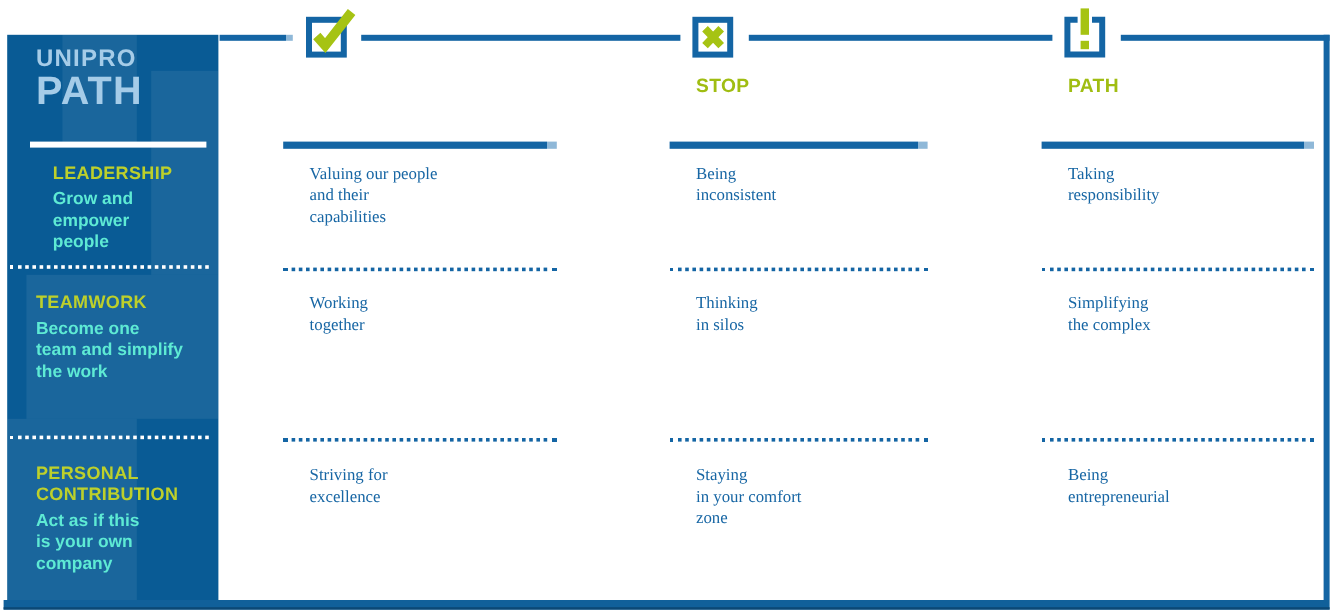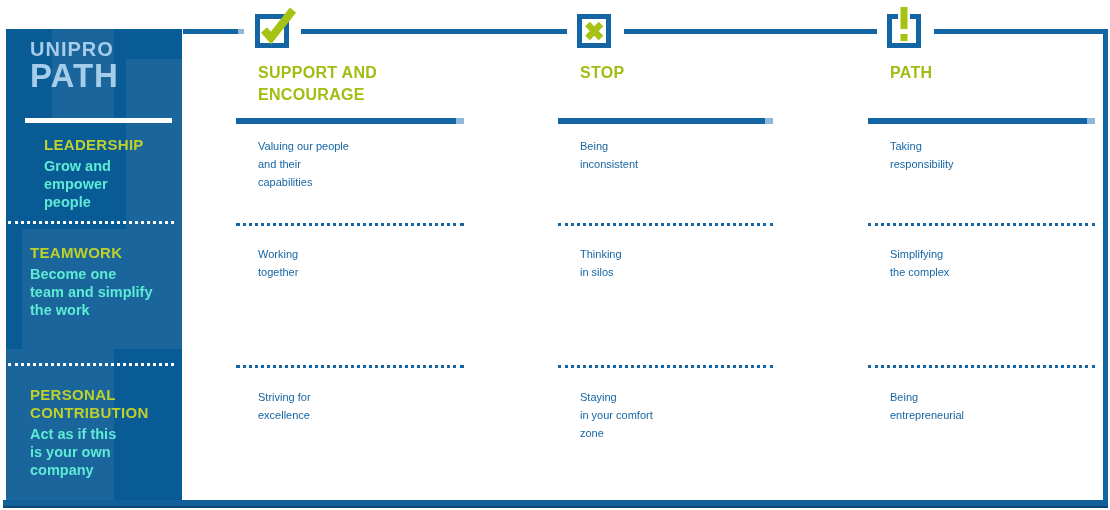--- a/index.html
+++ b/index.html
@@ -37,21 +37,21 @@
   .sdot-1{top:334px;}
   
   .col{position:absolute;top:0;height:500px;}
   .col-0{left:236px;width:228px;}
   .col-1{left:558px;width:215px;}
   .col-2{left:868px;width:227px;}
   .col .icon{position:absolute;left:17px;top:5px;}
   .col h2{position:absolute;left:22px;top:62px;margin:0;color:#a0bd12;font-size:16px;line-height:22px;letter-spacing:0.3px;white-space:pre-line;}
   .col .underline{position:absolute;left:0;top:118px;width:100%;height:6px;
     background:linear-gradient(90deg,#1465a4 0 calc(100% - 8px),#8fb8d8 calc(100% - 8px) 100%);}
-  .cell{position:absolute;left:22px;color:#1766a4;font-size:11px;line-height:18px;white-space:pre-line;}
+  .cell{position:absolute;left:22px;color:#1766a4;font-size:14px;line-height:18px;white-space:pre-line;font-family:Liberation Serif, serif;}
   .row-0{top:137px;}
   .row-1{top:245px;}
   .row-2{top:388px;}
   .cdot{position:absolute;left:0;width:100%;border-top:3px dotted #1465a4;}
   .cdot-0{top:223px;}
   .cdot-1{top:365px;}
 </style>
 </head>
 <body>
 
@@ -101,22 +101,20 @@
     </div>
   </div>
 
   <div class="col col-0">
     <span class="icon">
       <svg width="46" height="44" viewBox="0 0 46 44">
         <rect x="4.5" y="11.5" width="29" height="29" fill="#ffffff" stroke="#1465a4" stroke-width="5"></rect>
         <path d="M11 25 L18 33 L40 5" fill="none" stroke="#a6c313" stroke-width="8"></path>
       </svg>
     </span>
-    <h2>SUPPORT AND
-ENCOURAGE</h2>
     <div class="underline"></div>
     <div class="cell row-0">Valuing our people
 and their
 capabilities</div>
     <div class="cdot cdot-0"></div>
     <div class="cell row-1">Working
 together</div>
     <div class="cdot cdot-1"></div>
     <div class="cell row-2">Striving for
 excellence</div>

